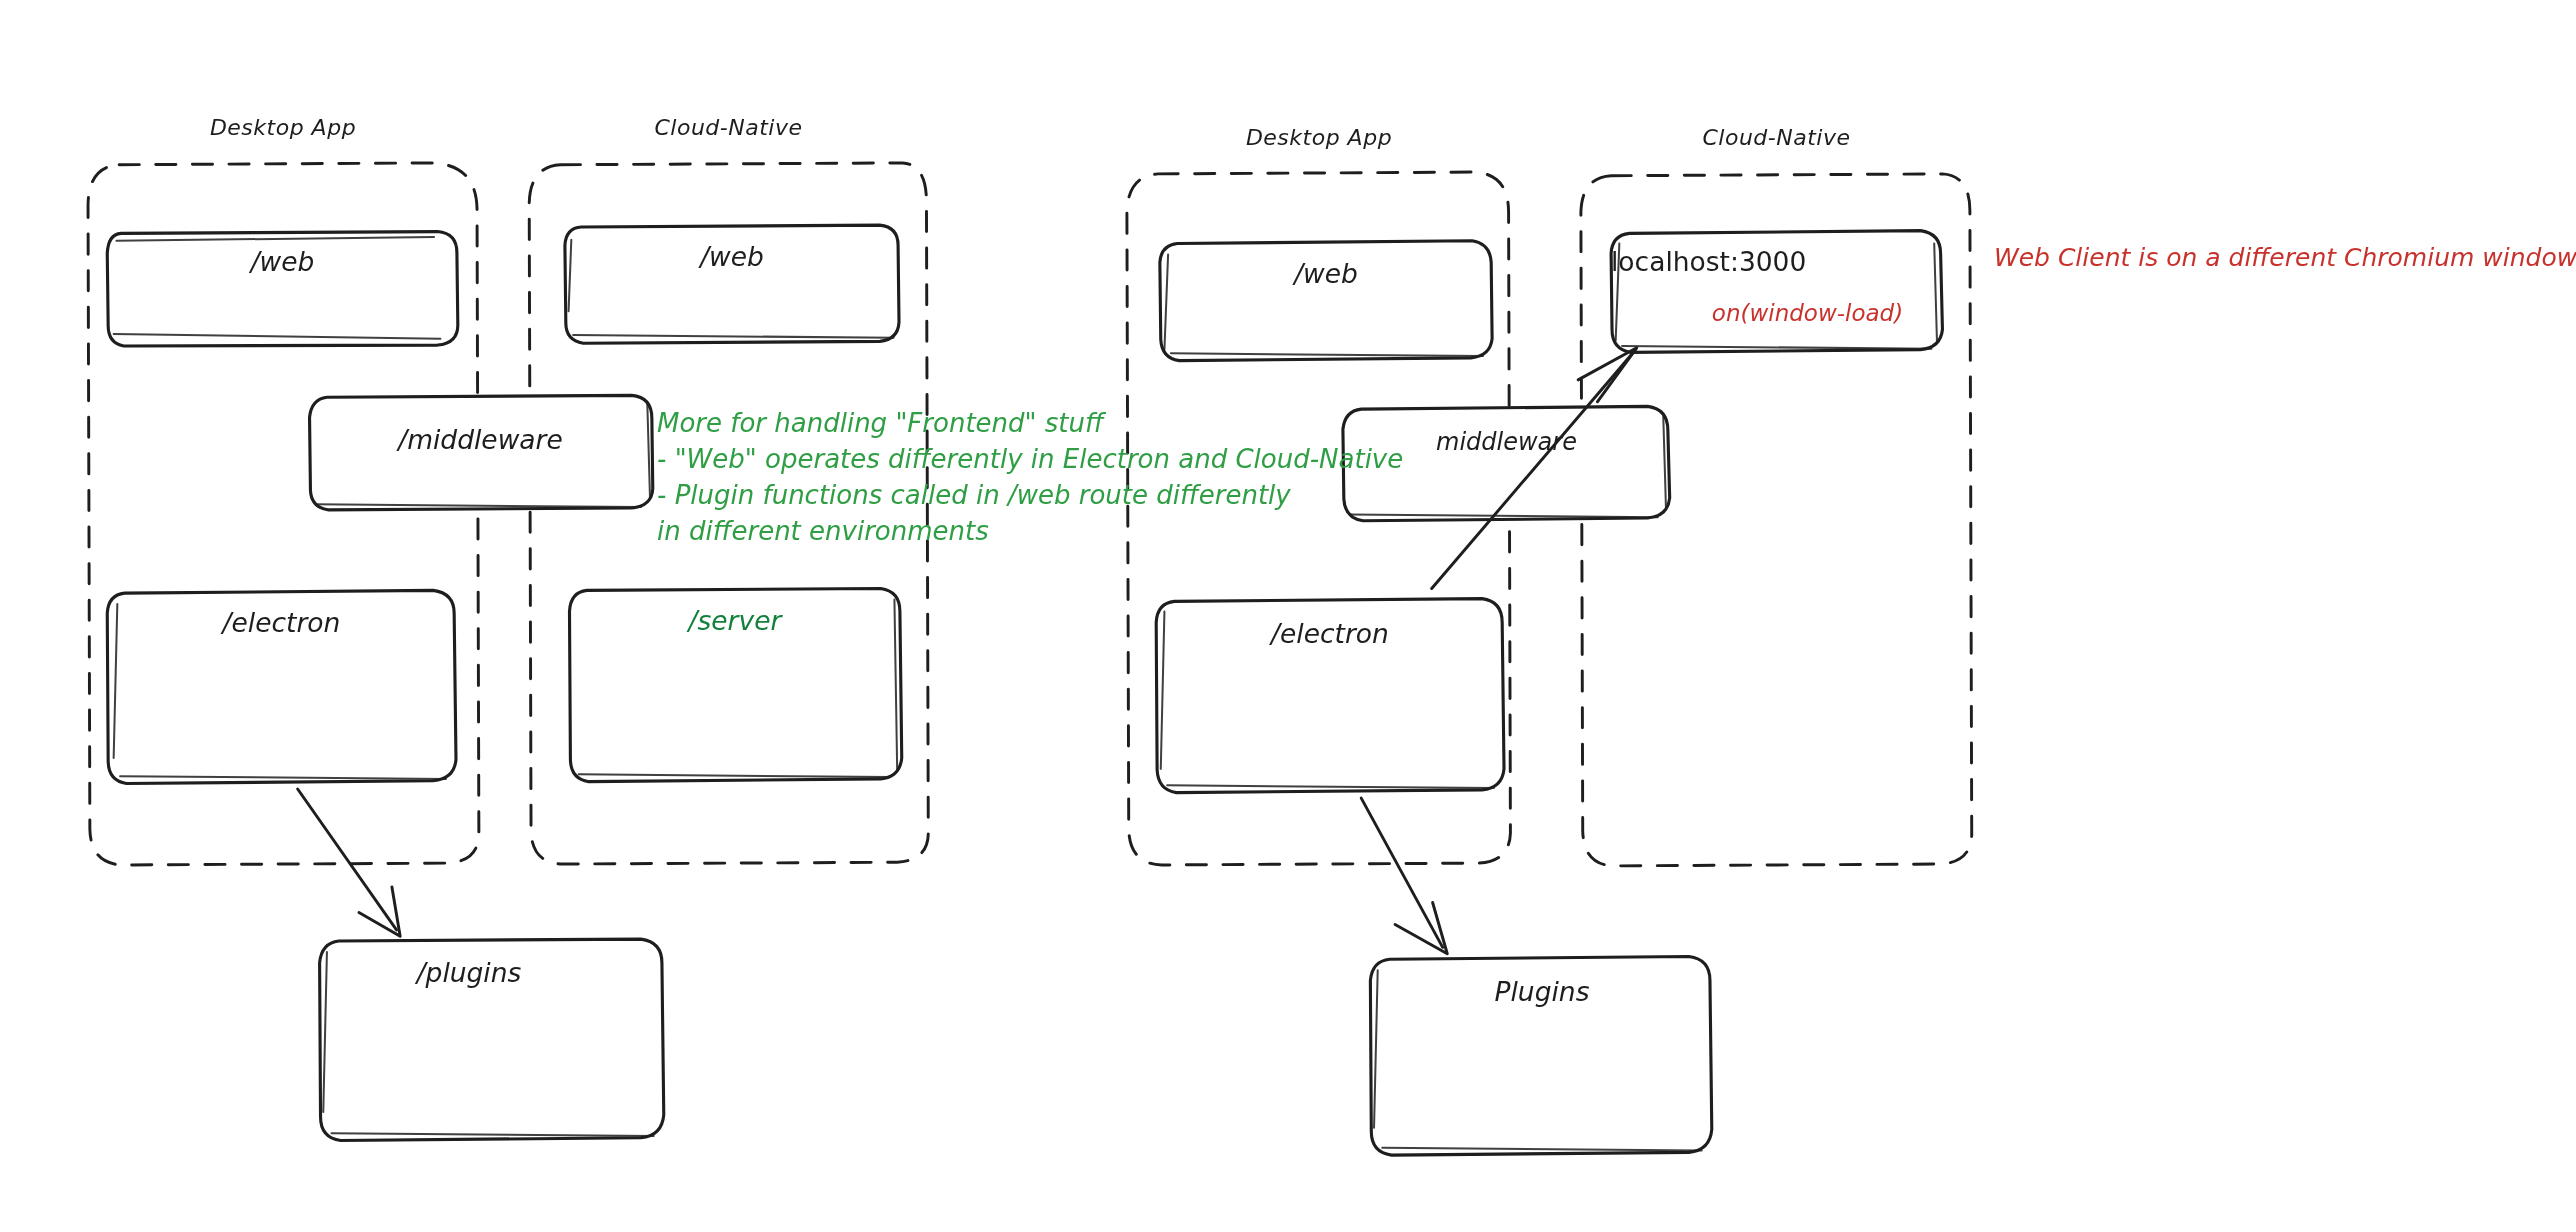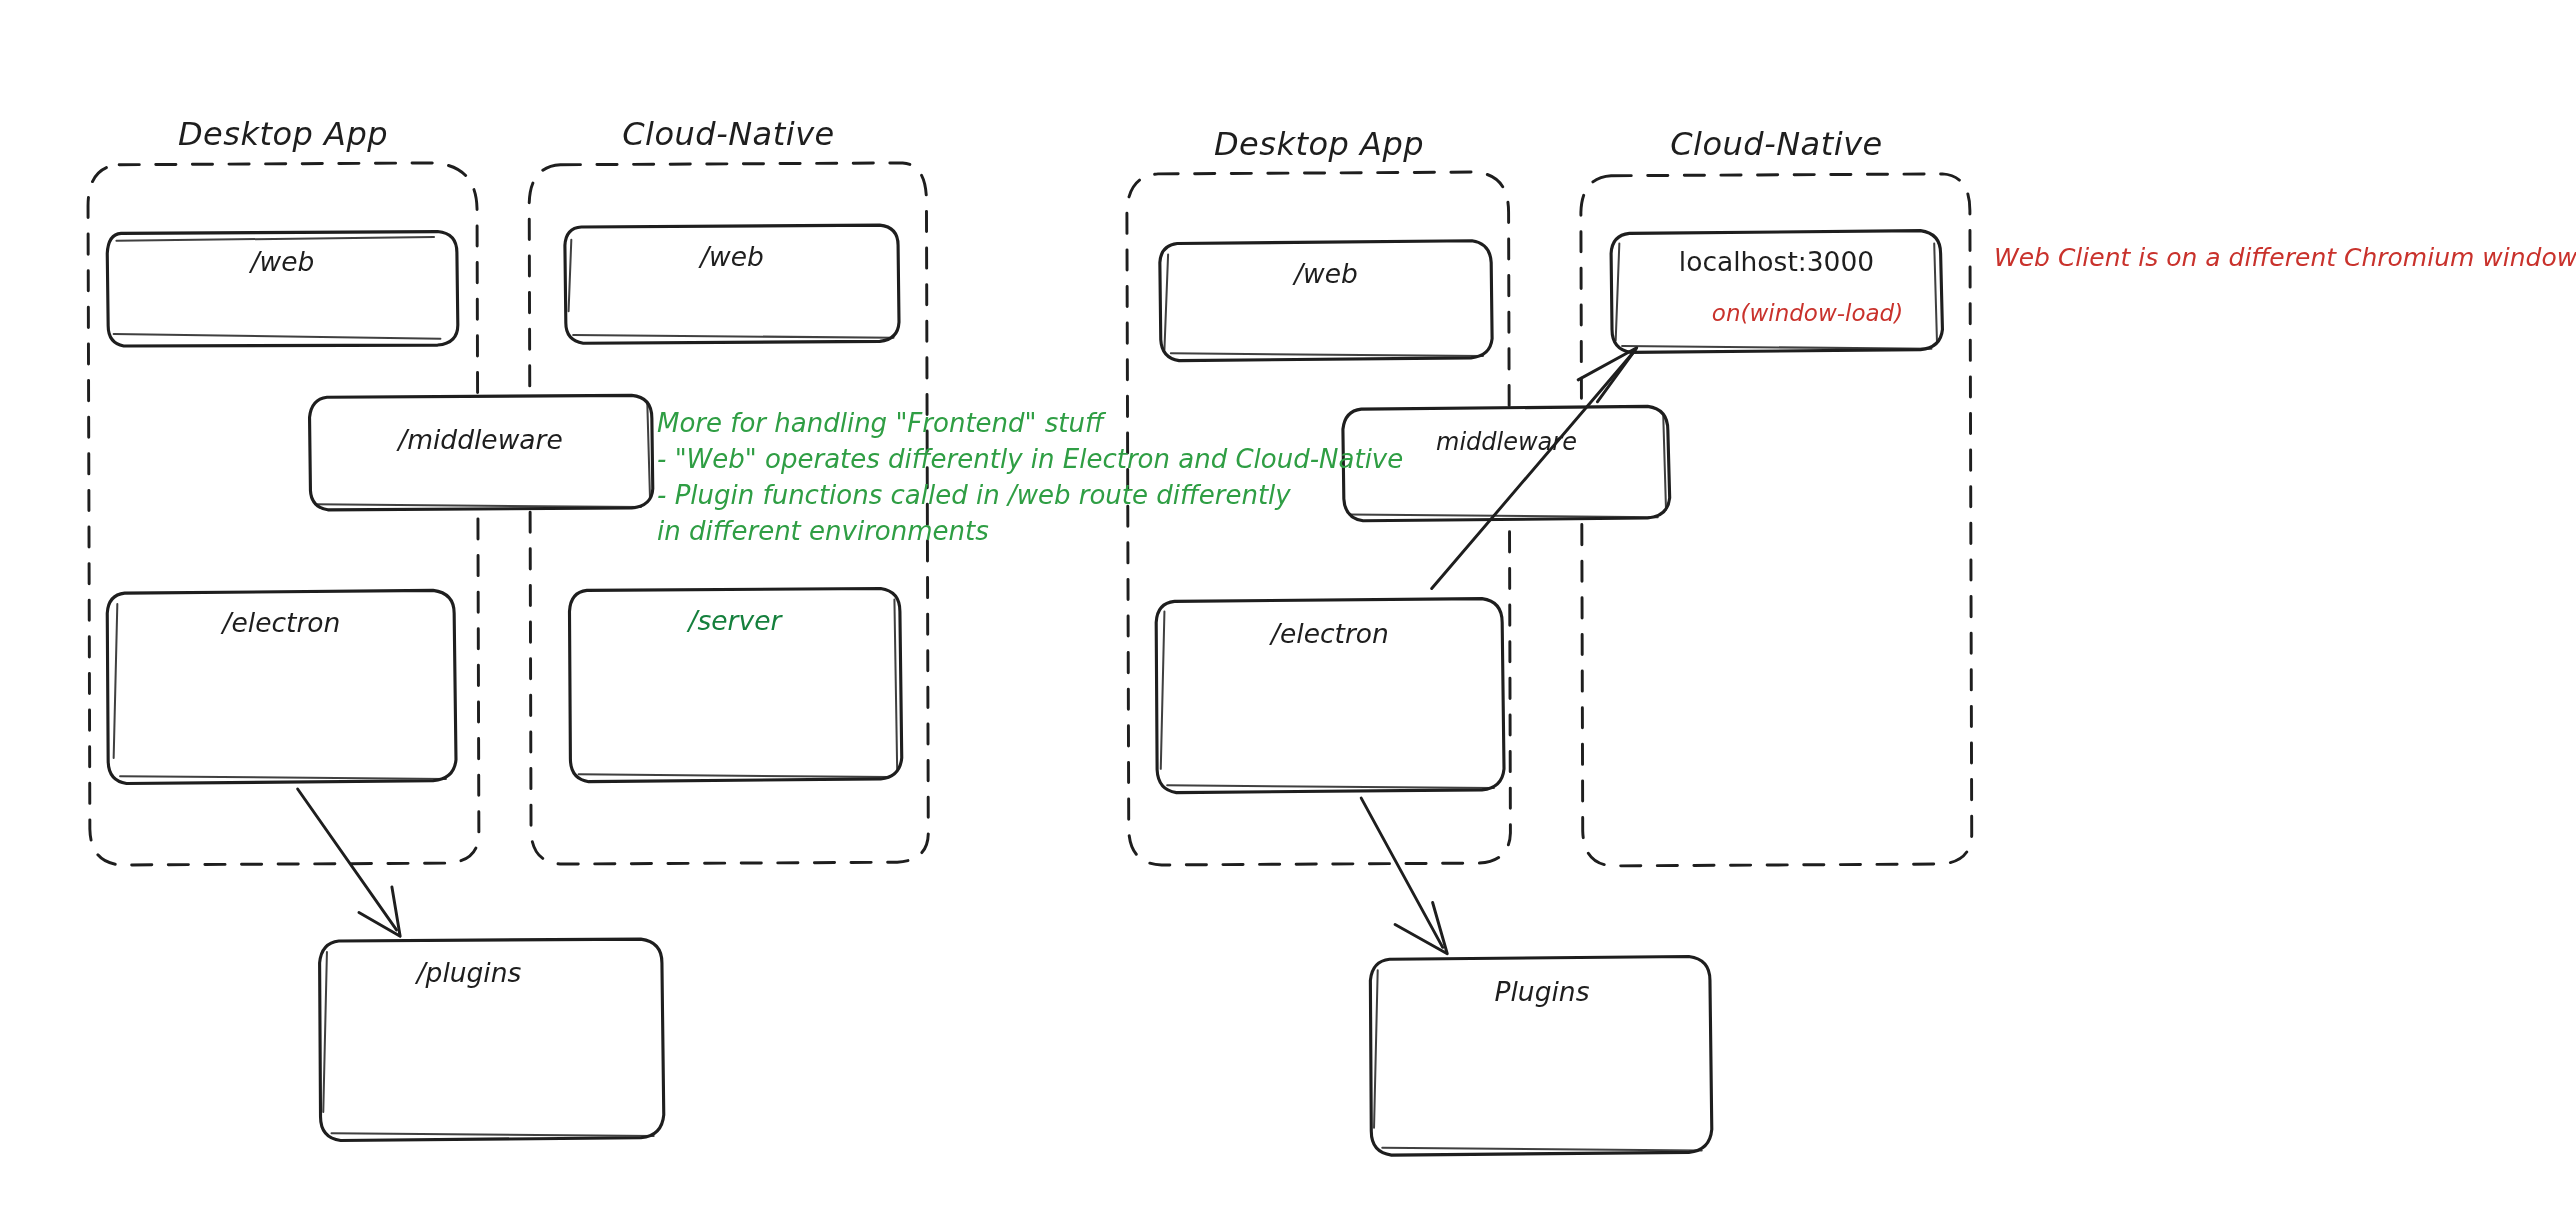--- a/index.html
+++ b/index.html
@@ -6,21 +6,21 @@
   html,body{margin:0;padding:0;background:#ffffff;}
   body{
     font-family:"DejaVu Sans", sans-serif;
     width:2576px;height:1232px;position:relative;overflow:hidden;
   }
   #canvas{position:absolute;left:0;top:0;width:2576px;height:1232px;}
   .layer{position:absolute;left:0;top:0;width:2576px;height:1232px;}
   .txt{position:absolute;white-space:pre;line-height:1.32;
        font-family:"DejaVu Sans", sans-serif; color:#1e1e1e;}
   .hand{font-style:italic;}
-  .group-label{font-size:32px;letter-spacing:0.5px;}
+  .group-label{font-size:22px;letter-spacing:0.5px;}
   .node-label{font-size:26.5px;}
   .node-label-sm{font-size:24px;}
   .anno-green{color:#2f9e44;font-size:26px;line-height:1.38;}
   .anno-red{color:#c9322c;font-size:25px;line-height:1.42;}
   .red-sub{color:#c9322c;font-size:23px;}
   svg{position:absolute;left:0;top:0;overflow:visible;}
   .dashcontainer{fill:none;stroke:#1e1e1e;stroke-width:3.2;
      stroke-dasharray:22 18;stroke-linecap:round;}
   .nodebox{fill:#ffffff;stroke:#1e1e1e;stroke-width:3.4;stroke-linejoin:round;stroke-linecap:round;}
   .nodebox2{fill:none;stroke:#1e1e1e;stroke-width:2.2;stroke-linejoin:round;stroke-linecap:round;opacity:.85;}
@@ -129,21 +129,21 @@
       <div class="txt hand anno-green" style="position:relative;left:0;top:0;">- "Web" operates differently in Electron and Cloud-Native</div>
       <div class="txt hand anno-green" style="position:relative;left:0;top:0;">- Plugin functions called in /web route differently</div>
       <div class="txt hand anno-green" style="position:relative;left:0;top:0;">in different environments</div>
     </div>
 
     <div class="txt hand group-label" style="left:1127px;top:123px;width:384px;text-align:center;">Desktop App</div>
     <div class="txt hand group-label" style="left:1581px;top:123px;width:391px;text-align:center;">Cloud-Native</div>
 
     <div class="txt hand node-label" style="left:1160px;top:257px;width:332px;text-align:center;">/web</div>
 
-    <div class="txt node-label" style="left:1611px;top:245px;width:331px;text-align:center;">localhost:3000</div>
+    <div class="txt node-label" style="left:1611px;top:245px;width:331px;text-align:left;">localhost:3000</div>
     <div class="txt hand red-sub" style="left:1673px;top:298px;width:269px;text-align:center;color:#c9322c;">on(window-load)</div>
 
     <div class="txt hand node-label-sm" style="left:1343px;top:427px;width:327px;text-align:center;">middleware</div>
     <div class="txt hand node-label" style="left:1156px;top:617px;width:348px;text-align:center;">/electron</div>
     <div class="txt hand node-label" style="left:1370px;top:975px;width:344px;text-align:center;">Plugins</div>
 
     <div style="position:absolute;left:1994px;top:240px;">
       <div class="txt hand anno-red" style="position:relative;left:0;top:0;">Web Client is on a different Chromium window</div>
     </div>
 

